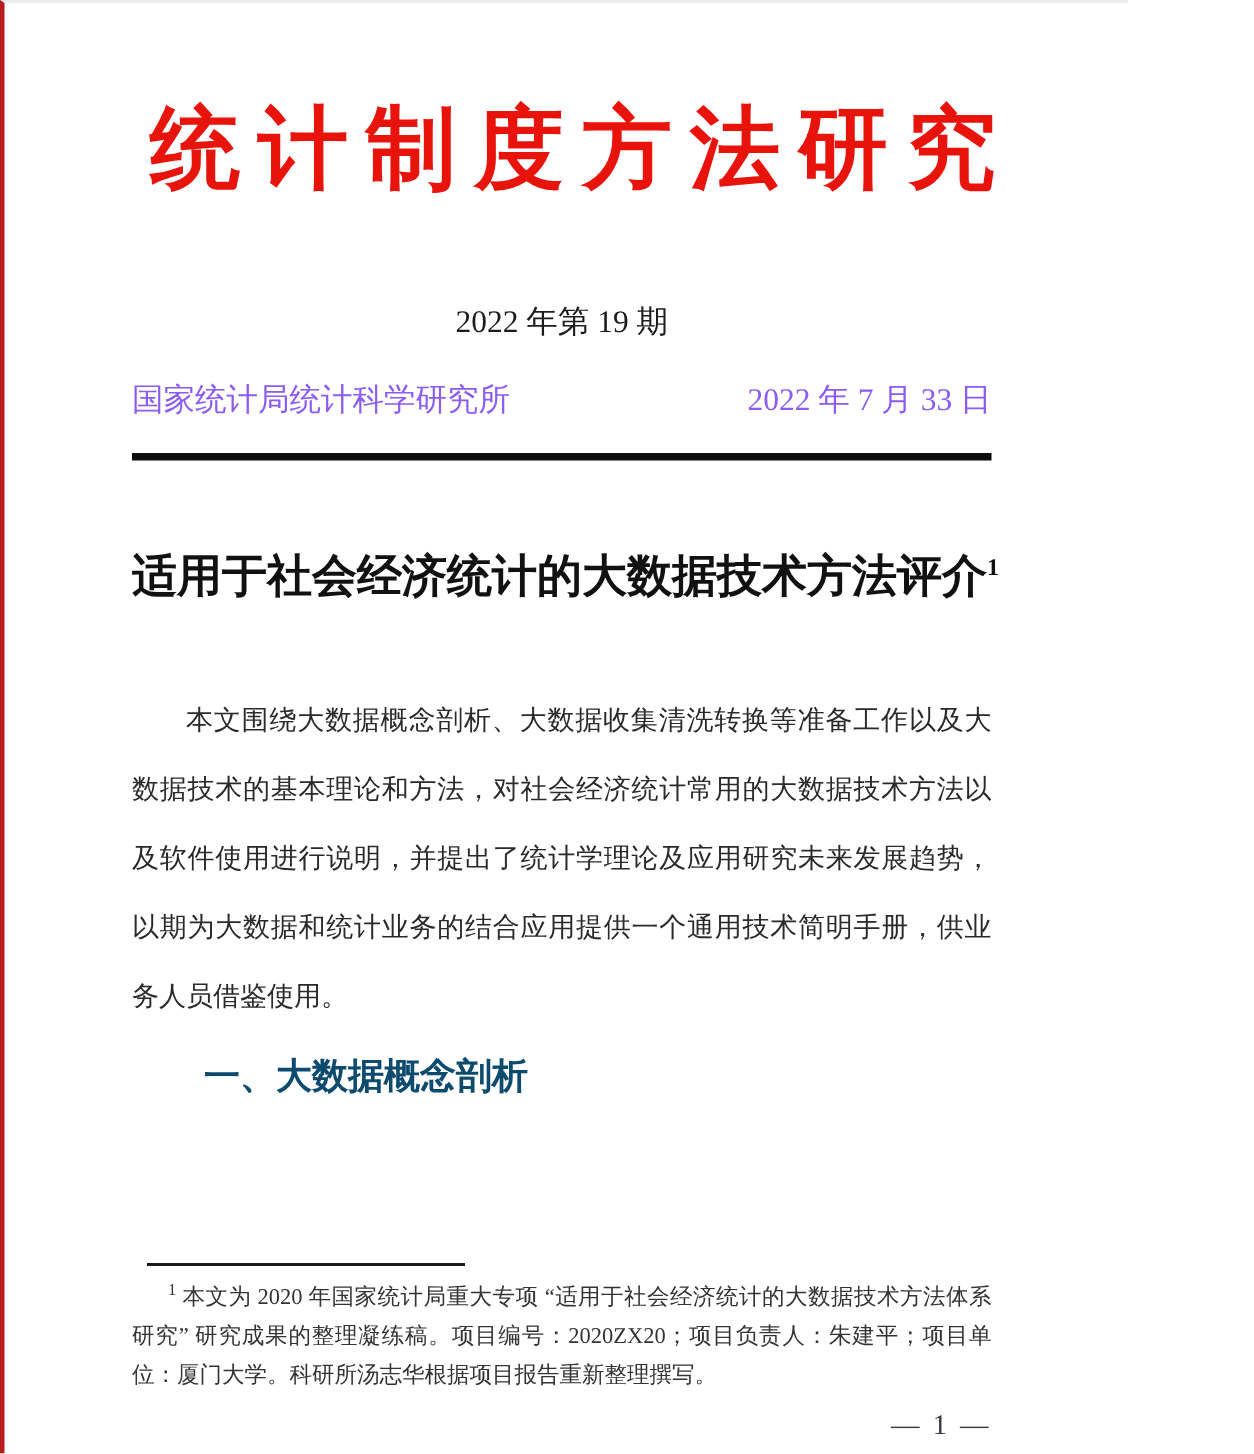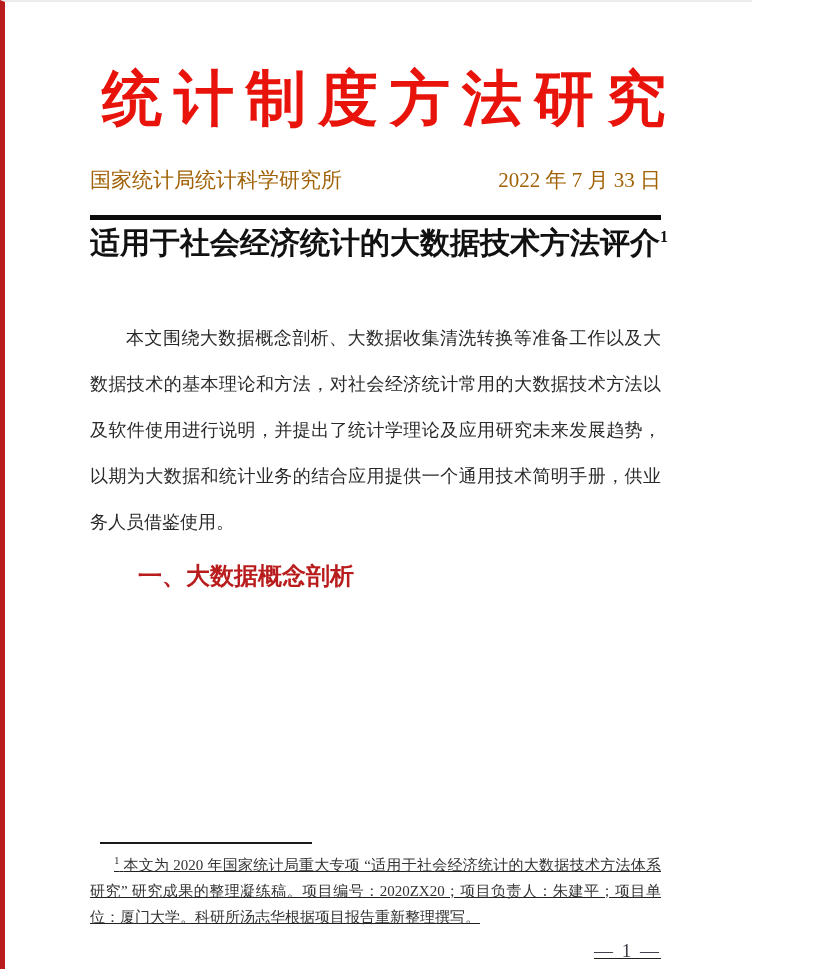--- a/index.html
+++ b/index.html
@@ -8,21 +8,21 @@
   body {
     font-family: "Liberation Serif", "DejaVu Serif", serif;
     color: var(--ink);
   }
   .page {
     position: relative;
     width: 752px;
     height: 969px;
     background: #ffffff;
     border-top: 2px solid #ececec;
-    border-left: 5px solid #b91c1c;
+    border-left: 3px solid #b91c1c;
     overflow: hidden;
   }
   .content {
     padding: 0 91px 0 85px; 
   }
   .masthead {
     margin-top: 53px;
     text-align: center;
     font-family: "Liberation Sans", "DejaVu Sans", sans-serif;
     font-weight: 700;
@@ -40,28 +40,29 @@
     line-height: 1.35;
     color: #1c1c1c;
   }
   .org-row {
     display: flex;
     justify-content: space-between;
     align-items: baseline;
     margin-top: 24px;
     font-size: 21px;
     line-height: 1.35;
-    color: #a16207;
+    color: #8b5cf6;
   }
   .thick-rule {
     margin-top: 21px;
     height: 5px;
     background: #0d0d0d;
   }
   .article-title {
+    margin-top: 55px;
     text-align: center;
     font-size: 30px;
     font-weight: 700;
     line-height: 1.5;
     color: #111;
     white-space: nowrap;
   }
   .article-title sup {
     font-size: 16px;
     vertical-align: super;
@@ -75,28 +76,27 @@
     text-indent: 2em;
     color: #2a2a2a;
   }
   .section-heading {
     margin-top: 8px;
     font-family: "Liberation Sans", "DejaVu Sans", sans-serif;
     font-size: 24px;
     font-weight: 700;
     line-height: 46px;
     text-indent: 2em;
-    color: #b91c1c;
+    color: #0c4a6e;
   }
   .page-footer {
     position: absolute;
     left: 85px;
     right: 91px;
     top: 840px;
-    text-decoration: underline;
   }
   .footnote-rule {
     width: 212px;
     height: 0;
     border-top: 2px solid #1a1a1a;
     margin-left: 10px;
   }
   .footnote {
     margin-top: 8px;
     font-size: 15px;
@@ -120,20 +120,21 @@
 </style>
 </head>
 <body>
 
 <div class="page">
   <div class="content">
 
     <header>
       <h1 class="masthead">统计制度方法研究</h1>
 
+      <div class="issue-line">2022 年第 19 期</div>
 
       <div class="org-row">
         <span>国家统计局统计科学研究所</span>
         <span>2022 年 7 月 33 日</span>
       </div>
 
       <div class="thick-rule"></div>
     </header>
 
     <main>

